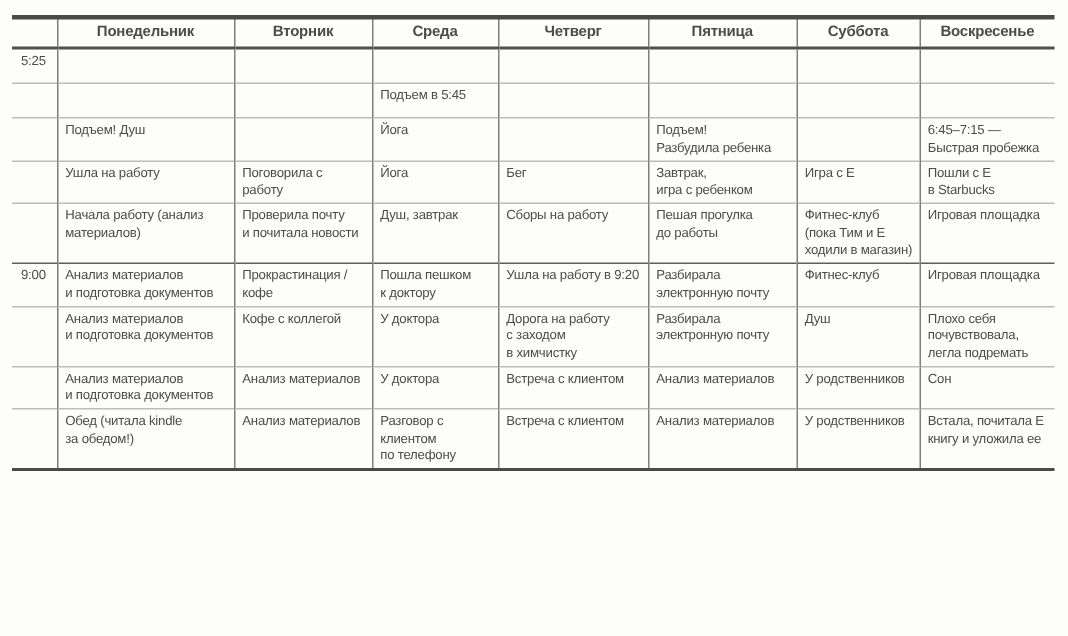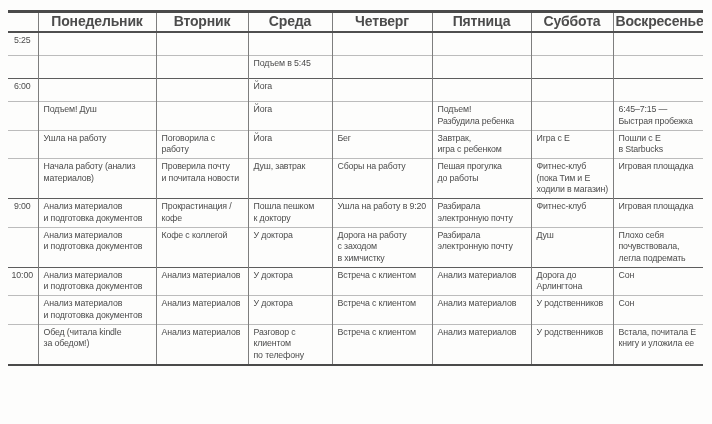--- a/index.html
+++ b/index.html
@@ -37,21 +37,21 @@
     letter-spacing: -0.15px;
     color: #4c4c4c;
     vertical-align: top;
     padding: 2px 4px 3px 5px;
     line-height: 11.3px;
     white-space: pre-line;
     overflow: hidden;
   }
   thead th {
     font-weight: bold;
-    font-size: 14px;
+    font-size: 10px;
     text-align: center;
     padding: 3px 2px 4px 2px;
     border-bottom: 2px solid #4f4f4f;
     white-space: nowrap;
   }
   th + th, td + td { border-left: 1px solid #7e7e7e; }
   td.time {
     text-align: center;
     padding-left: 1px;
     padding-right: 2px;
@@ -101,30 +101,20 @@
         <tr class="half">
           <td class="time"></td>
           <td></td>
           <td></td>
           <td>Подъем в 5:45</td>
           <td></td>
           <td></td>
           <td></td>
           <td></td>
         </tr>
-        <tr class="hour">
-          <td class="time">6:00</td>
-          <td></td>
-          <td></td>
-          <td>Йога</td>
-          <td></td>
-          <td></td>
-          <td></td>
-          <td></td>
-        </tr>
         <tr class="half">
           <td class="time"></td>
           <td>Подъем! Душ</td>
           <td></td>
           <td>Йога</td>
           <td></td>
           <td>Подъем!
 Разбудила ребенка</td>
           <td></td>
           <td>6:45–7:15 —
@@ -180,32 +170,20 @@
           <td>Дорога на работу
 с заходом
 в химчистку</td>
           <td>Разбирала
 электронную почту</td>
           <td>Душ</td>
           <td>Плохо себя
 почувствовала,
 легла подремать</td>
         </tr>
-        <tr class="hour">
-          <td class="time">10:00</td>
-          <td>Анализ материалов
-и подготовка документов</td>
-          <td>Анализ материалов</td>
-          <td>У доктора</td>
-          <td>Встреча с клиентом</td>
-          <td>Анализ материалов</td>
-          <td>Дорога до
-Арлингтона</td>
-          <td>Сон</td>
-        </tr>
         <tr class="half">
           <td class="time"></td>
           <td>Анализ материалов
 и подготовка документов</td>
           <td>Анализ материалов</td>
           <td>У доктора</td>
           <td>Встреча с клиентом</td>
           <td>Анализ материалов</td>
           <td>У родственников</td>
           <td>Сон</td>

